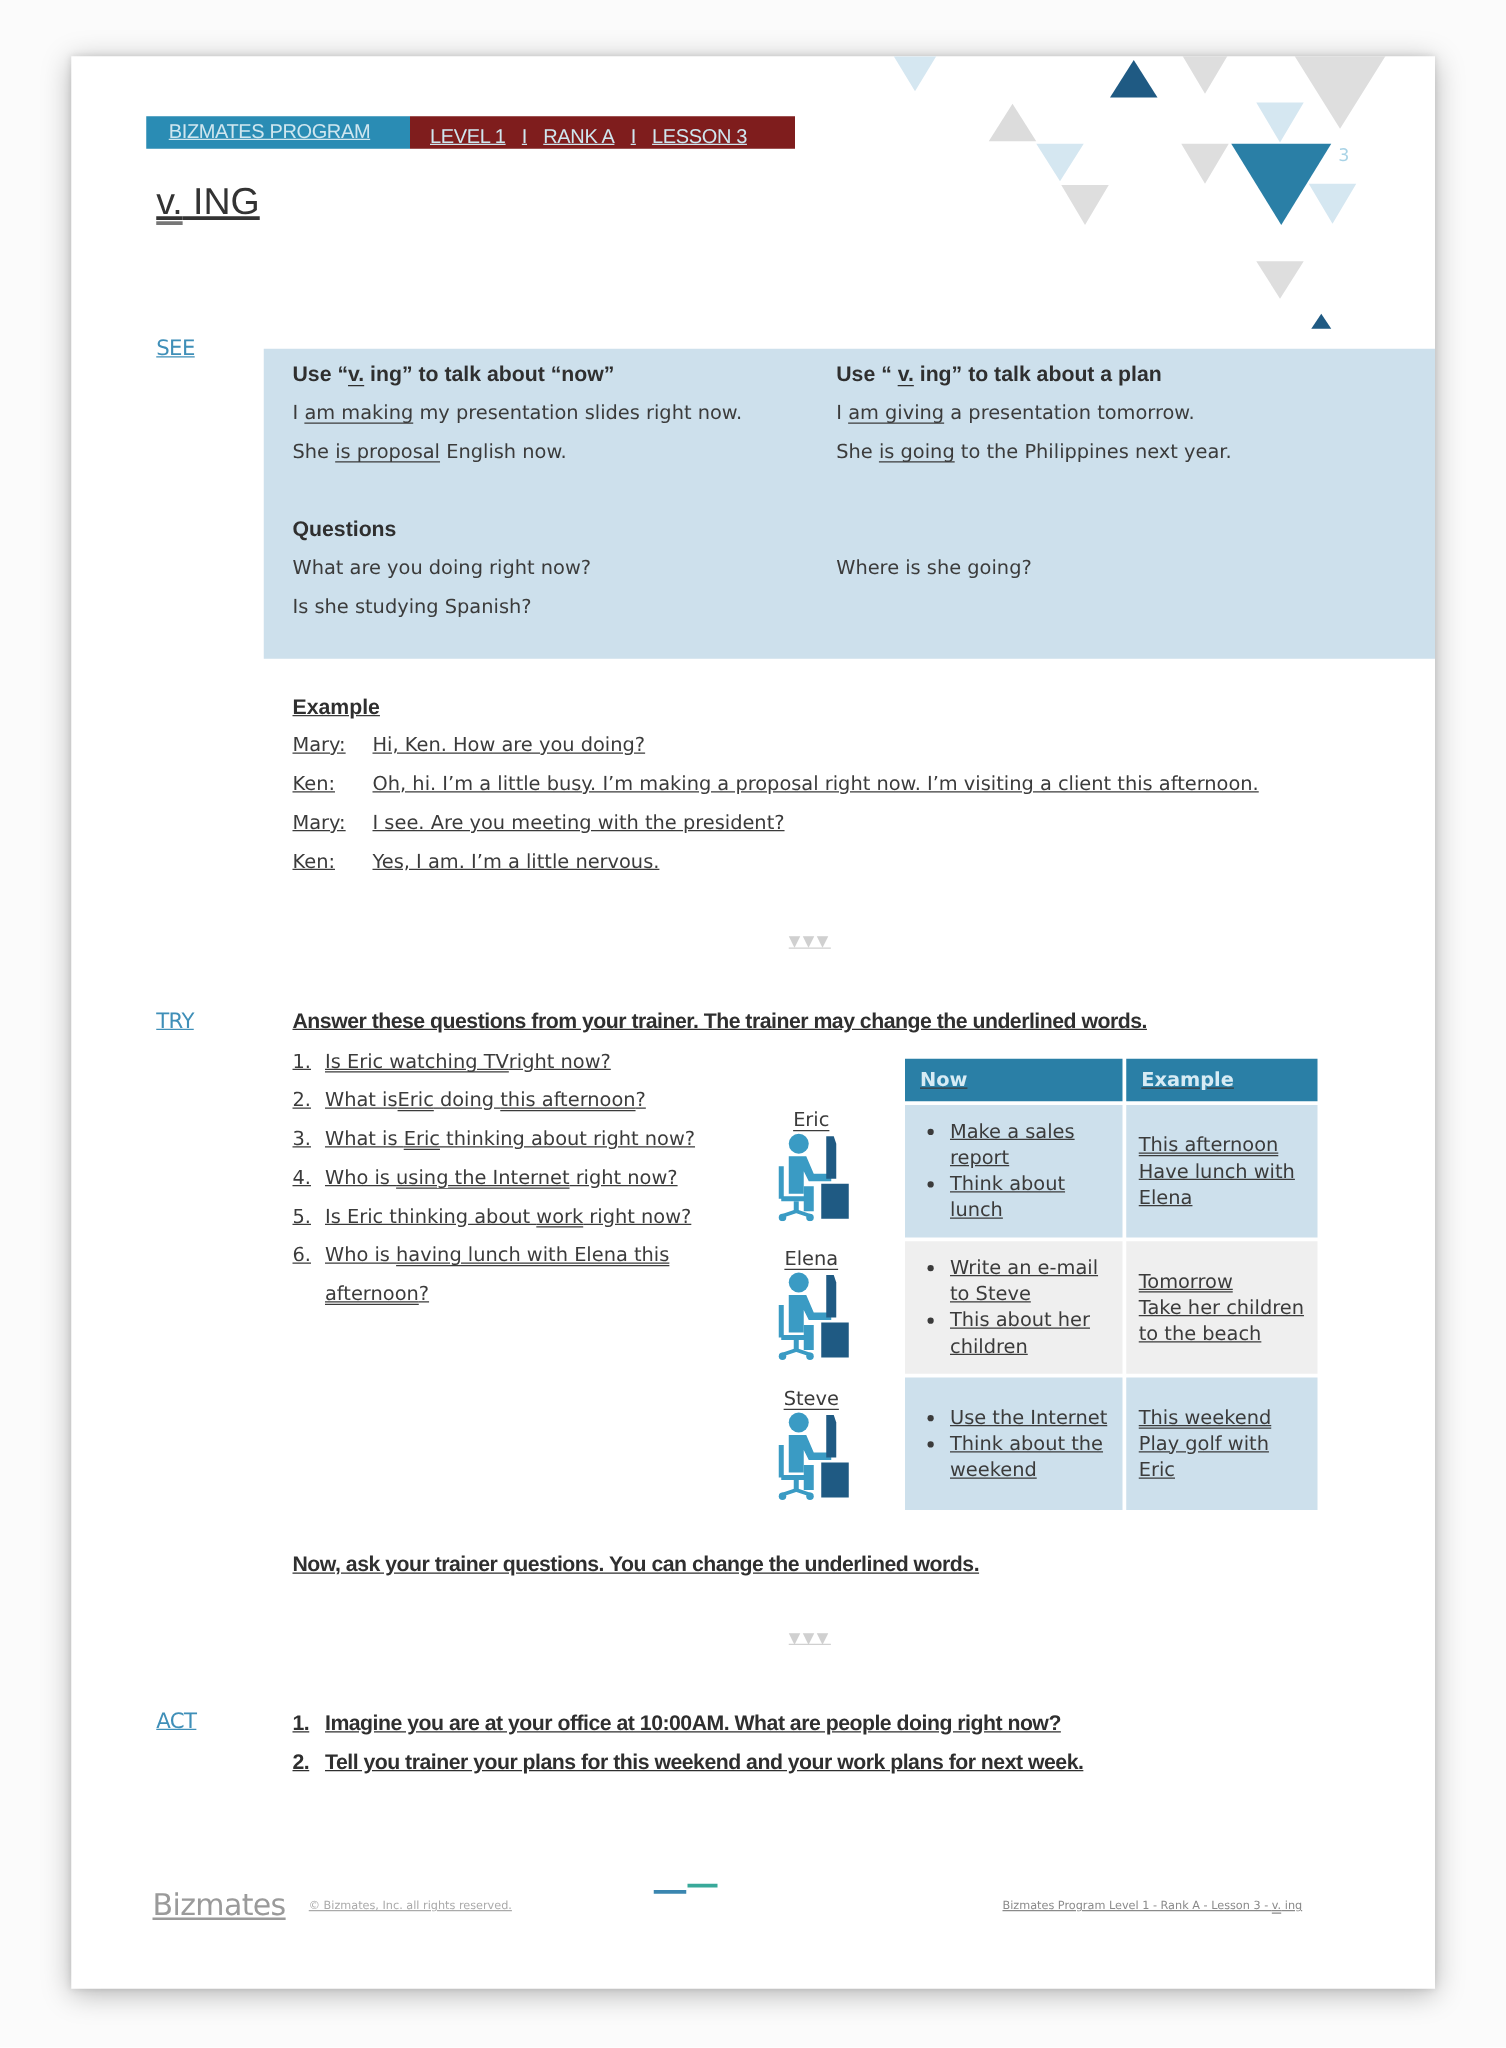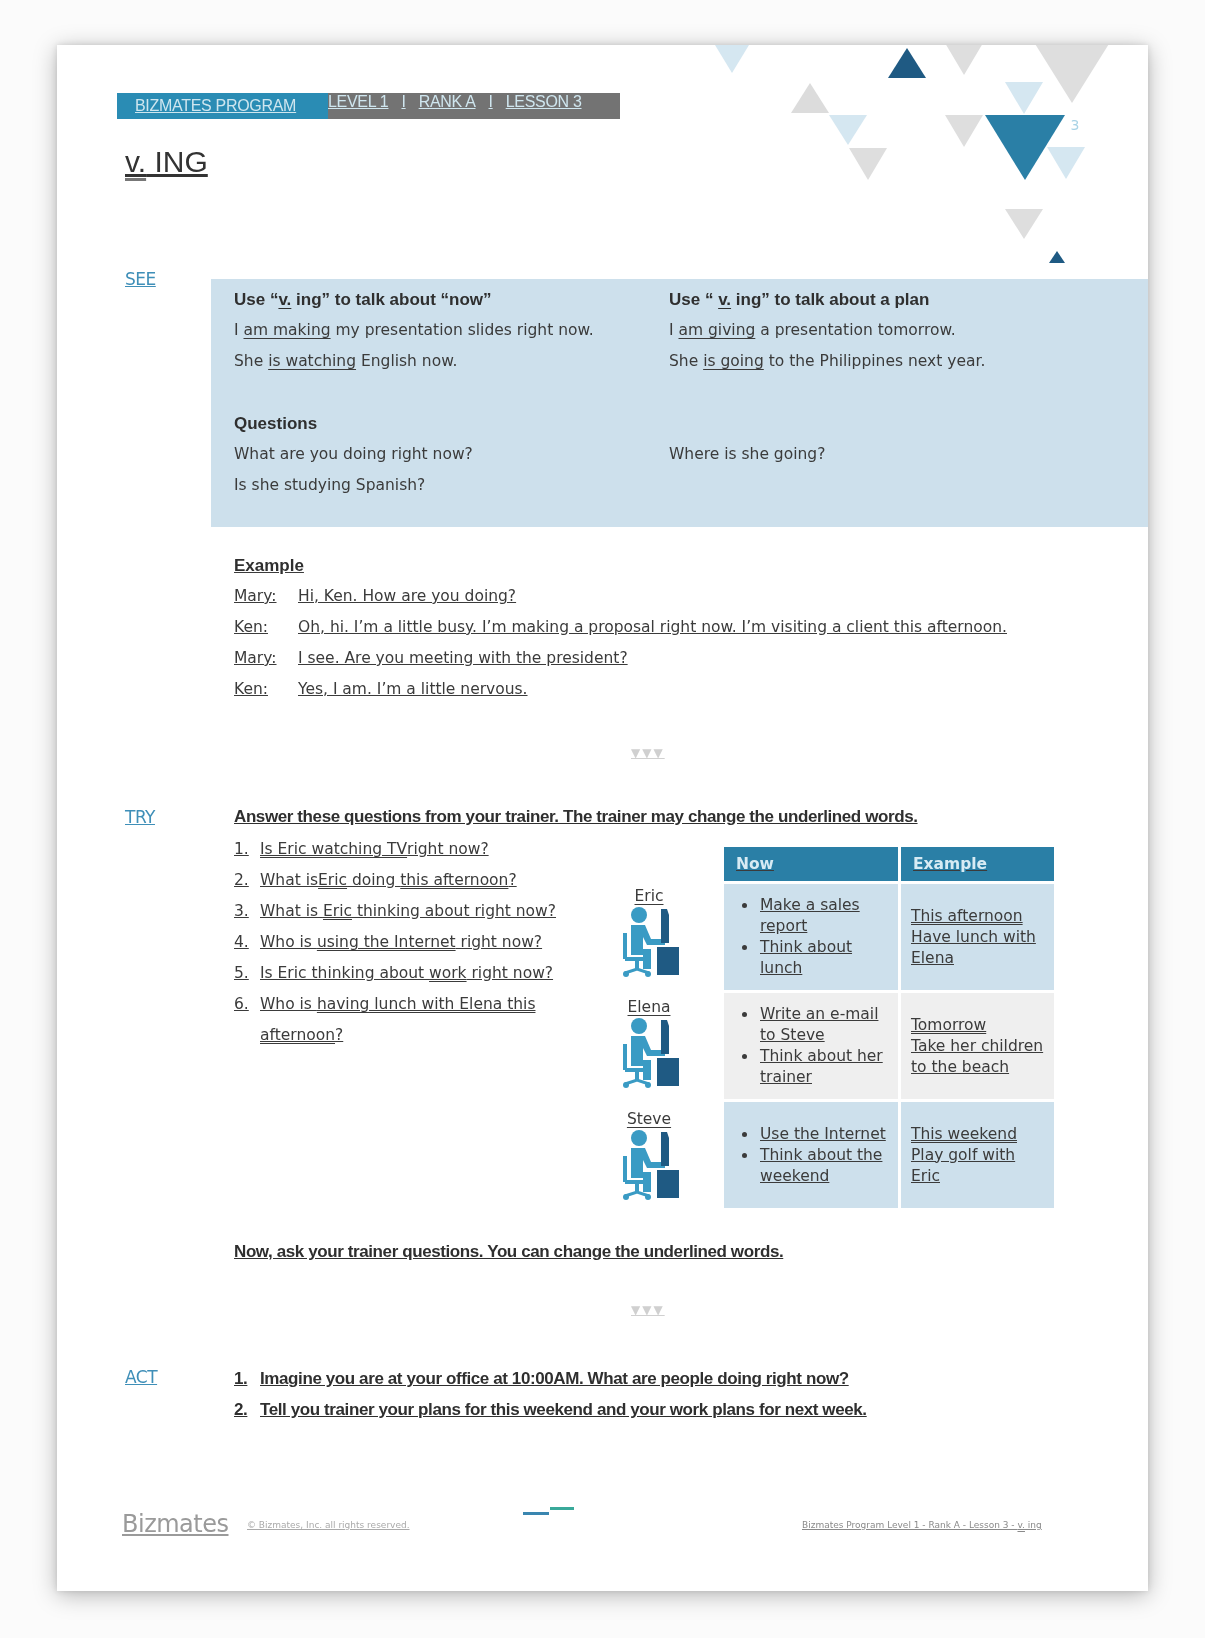--- a/index.html
+++ b/index.html
@@ -15,21 +15,21 @@
     position:absolute; left:57px; top:45px; width:1091px; height:1546px;
     background:#ffffff;
     box-shadow: 0 4px 22px rgba(0,0,0,0.28), 0 0 6px rgba(0,0,0,0.12);
     overflow:hidden;
   }
   .abs { position:absolute;text-decoration:underline; }
 
   
   .topbar { left:60px; top:48px; height:26px; display:flex; font-family:"Liberation Sans", sans-serif; font-size:16px; color:#cfe6ef; letter-spacing:-0.3px; }
   .topbar .prog { background:#2a8cb4; padding:0 18px 0 18px; display:flex; align-items:center; width:175px; }
-  .topbar .lvl { background:#737373; padding:0 10px 0 0; display:flex; align-items:flex-start; gap:0; width:282px; }
+  .topbar .lvl { background:#7f1d1d; padding:0 10px 0 16px; display:flex; align-items:flex-end; gap:0; width:282px; }
   .topbar .sep { margin:0 13px; }
 
   .title { left:68px; top:100px; font-family:"Liberation Sans", sans-serif; font-size:30px; color:#333; }
   .title .v { text-decoration:underline; text-decoration-color:#777; text-underline-offset:6px; }
 
   
   .tri { position:absolute; width:0; height:0; }
   .down { border-left:var(--w) solid transparent; border-right:var(--w) solid transparent; border-top:var(--h) solid var(--c); }
   .up { border-left:var(--w) solid transparent; border-right:var(--w) solid transparent; border-bottom:var(--h) solid var(--c); }
   .tri-num { position:absolute; left:1003px; top:72px; width:30px; text-align:center; font-size:14px; color:#a9d3e6; font-family:"DejaVu Sans", sans-serif; }
@@ -116,21 +116,21 @@
 
   <div class="abs title">
     <span class="v">v.</span><span> ING</span>
   </div>
 
   <div class="abs sec-label" style="top:224px;">SEE</div>
   <div class="abs see-box">
     <div class="see-col" style="left:23px;top:5px;">
       <div class="line bold"><span>Use “</span><span class="u">v.</span><span> ing” to talk about “now”</span></div>
       <div class="line"><span>I </span><span class="u">am making</span><span> my presentation slides right now.</span></div>
-      <div class="line"><span>She </span><span class="u">is watching</span><span> English now.</span></div>
+      <div class="line"><span>She </span><span class="u">is proposal</span><span> English now.</span></div>
       <div class="line"></div>
       <div class="line bold">Questions</div>
       <div class="line">What are you doing right now?</div>
       <div class="line">Is she studying Spanish?</div>
     </div>
     <div class="see-col" style="left:458px;top:5px;">
       <div class="line bold"><span>Use “ </span><span class="u">v.</span><span> ing” to talk about a plan</span></div>
       <div class="line"><span>I </span><span class="u">am giving</span><span> a presentation tomorrow.</span></div>
       <div class="line"><span>She </span><span class="u">is going</span><span> to the Philippines next year.</span></div>
       <div class="line"></div>
@@ -274,21 +274,21 @@
           </td>
         <td>
             <div class="u">This afternoon</div>
             <div>Have lunch with Elena</div>
           </td>
       </tr>
       <tr class="r2" style="height:106px;">
         <td class="c-now">
             <ul>
               <li>Write an e-mail to Steve</li>
-              <li>Think about her trainer</li>
+              <li>This about her children</li>
             </ul>
           </td>
         <td>
             <div class="u">Tomorrow</div>
             <div>Take her children to the beach</div>
           </td>
       </tr>
       <tr class="r3" style="height:106px;">
         <td class="c-now">
             <ul>

